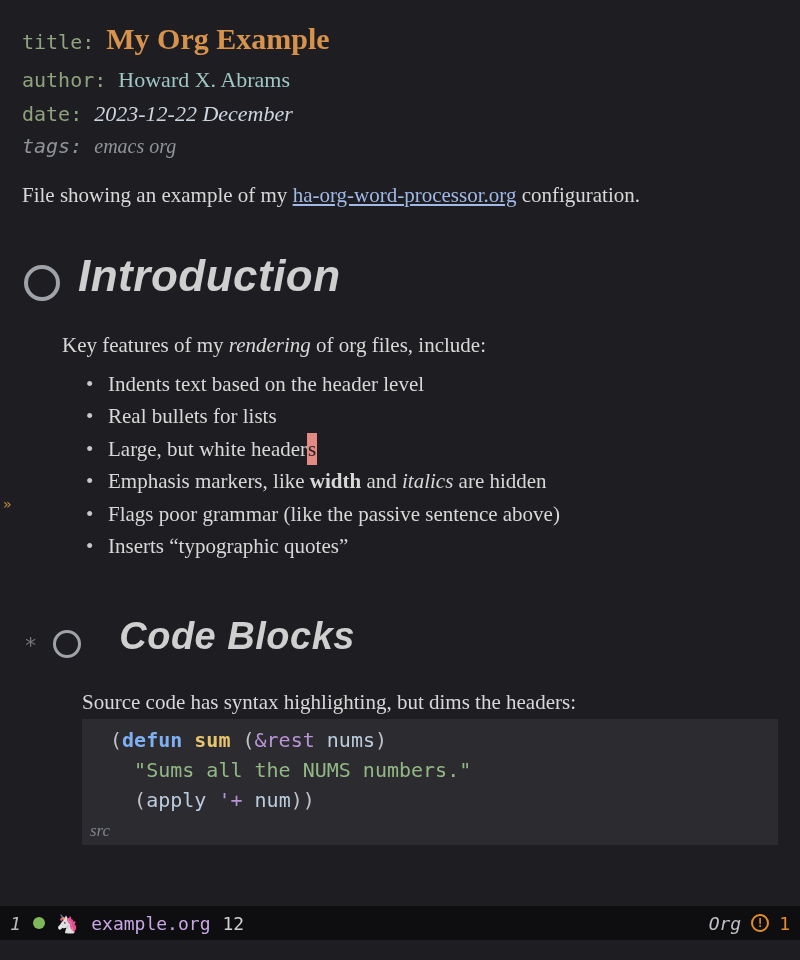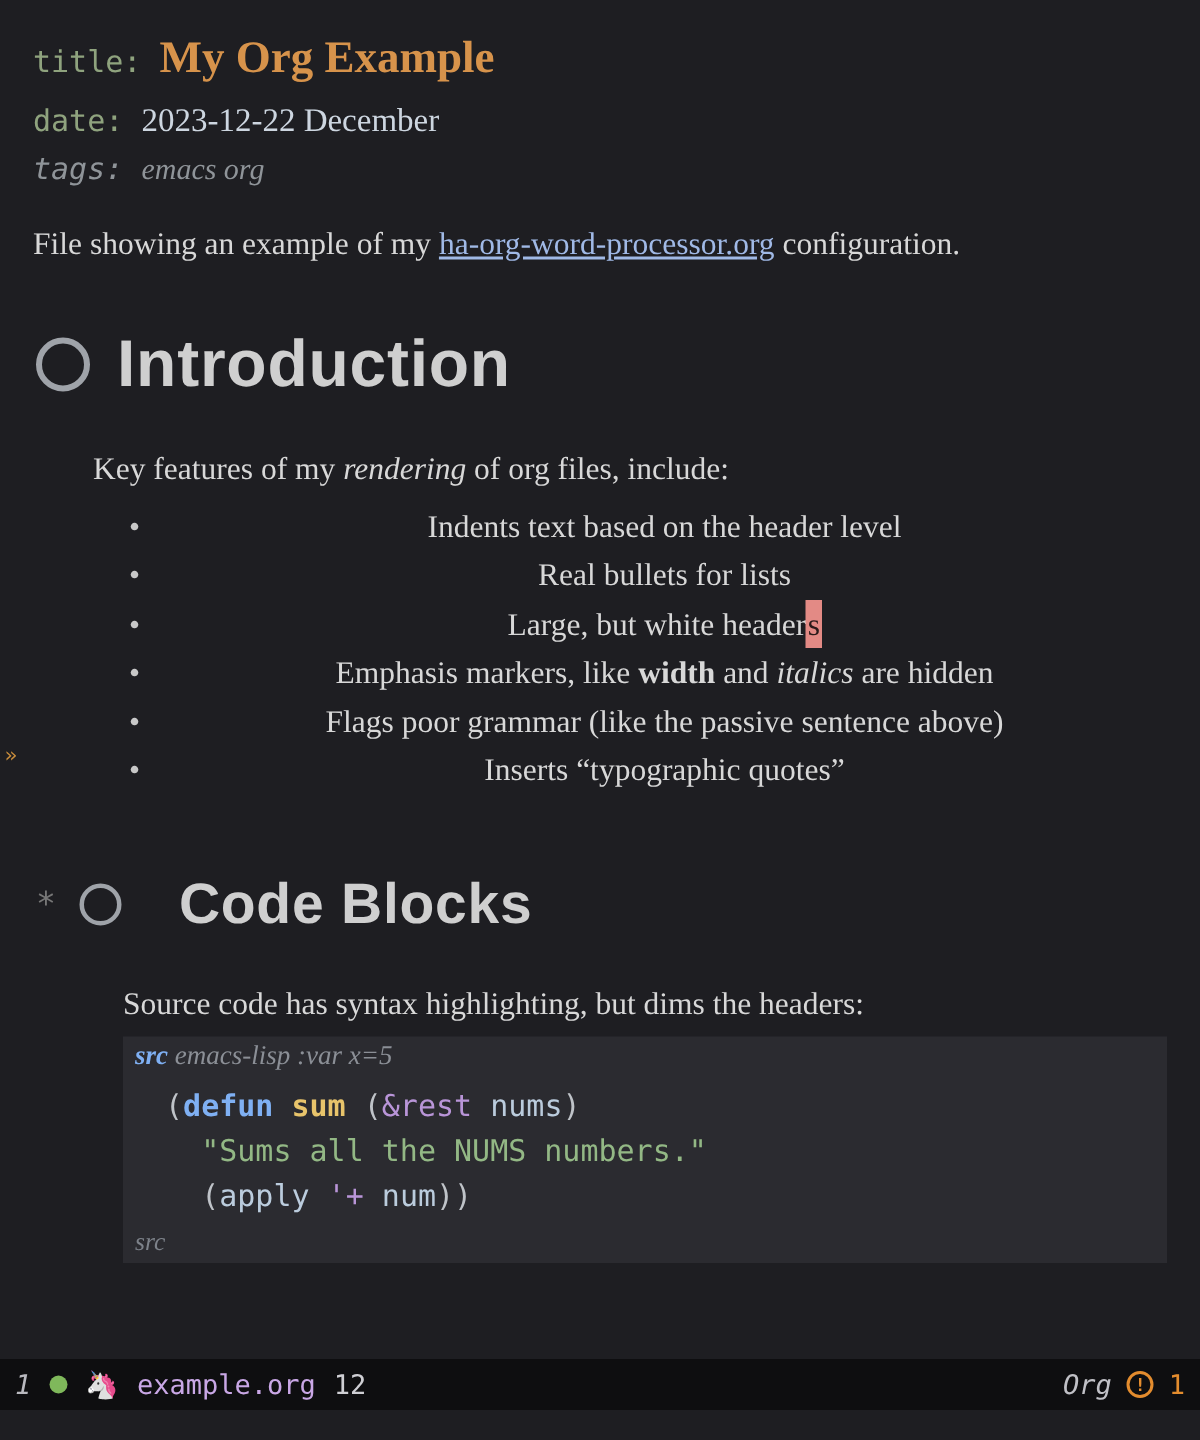--- a/index.html
+++ b/index.html
@@ -42,45 +42,45 @@
   .buffer{
     padding:16px 22px 0 22px;
     height:848px;
     overflow:hidden;
     position:relative;
   }
   .meta-line{line-height:1.55;font-family:"Menlo","Consolas",monospace;font-size:20px;}
   .meta-key{color:var(--key);}
   .meta-title{color:var(--title);font-family:Georgia,serif;font-size:30px;font-weight:700;}
   .meta-author{color:var(--author);font-family:Georgia,serif;font-size:22px;}
-  .meta-date{color:var(--date);font-family:Georgia,serif;font-size:22px;}
+  .meta-date{color:var(--date);font-family:Georgia,serif;font-size:22px;font-style:italic;}
   .meta-tags-key{color:var(--muted);font-style:italic;}
   .meta-tags{color:var(--muted);font-style:italic;font-family:Georgia,serif;}
   .spacer-sm{height:18px;}
   .para{line-height:1.5;font-size:21px;}
   .link{color:var(--link);text-decoration:underline;}
-  .h1-row{display:flex;align-items:center;gap:18px;margin:40px 0 28px 2px;}
+  .h1-row{display:flex;align-items:flex-end;gap:18px;margin:40px 0 28px 2px;font-style:italic;}
   .bullet-ring{
     width:36px;height:36px;border:4px solid #9fa3a9;border-radius:50%;
     display:inline-block;flex:0 0 auto;
   }
   .bullet-ring.small{width:28px;height:28px;border-width:3px;}
   .star{color:#777;font-family:monospace;font-size:22px;margin-right:4px;}
   .h1{
     font-family:Verdana,Geneva,sans-serif;
     font-weight:800;font-size:44px;color:var(--h1);letter-spacing:0.5px;
   }
   .h1.sub{font-size:38px;margin-left:26px;}
   .body-indent{margin-left:40px;}
   .body-indent2{margin-left:60px;}
   .lead-line{font-size:21px;line-height:1.55;}
   ul.feature{list-style:none;margin:6px 0 0 24px;padding:0;}
   ul.feature li{
     font-size:21px;line-height:1.55;
-    position:relative;padding-left:22px;text-align:center;
+    position:relative;padding-left:22px;
   }
   ul.feature li::before{
     content:"•";position:absolute;left:0;color:#c8c8c8;
   }
   .em{font-style:italic;}
   .verbatim{font-family:"Menlo",monospace;color:var(--verbatim);font-size:19px;}
   .codetxt{font-family:"Menlo",monospace;color:var(--code);font-size:19px;}
   .bold{font-weight:700;}
   .cursor{
     background:var(--cursor-bg);color:#2a1a1a;
@@ -142,20 +142,25 @@
 </style>
 </head>
 <body>
 
 <div class="buffer">
 
   <div class="meta-line">
     <span class="meta-key">title:</span>
     <span> </span>
     <span class="meta-title">My Org Example</span>
+  </div>
+  <div class="meta-line">
+    <span class="meta-key">author:</span>
+    <span> </span>
+    <span class="meta-author">Howard X. Abrams</span>
   </div>
   <div class="meta-line">
     <span class="meta-key">date:</span>
     <span>  </span>
     <span class="meta-date">2023-12-22 December</span>
   </div>
   <div class="meta-line">
     <span class="meta-tags-key">tags:</span>
     <span>  </span>
     <span class="meta-tags">emacs org</span>
@@ -194,23 +199,20 @@
 
   <div class="h1-row" style="margin-top:52px;gap:12px;">
     <span class="star">*</span>
     <span class="bullet-ring small"></span>
     <span class="h1 sub">Code Blocks</span>
   </div>
 
   <div class="body-indent2">
     <div class="lead-line">Source code has syntax highlighting, but dims the headers:</div>
 
-    <div class="src-header">
-      <span class="kw">src</span><span> emacs-lisp :var x=5</span>
-    </div>
     <div class="src-block"><span class="pn">(</span><span class="kw">defun</span><span> </span><span class="fn">sum</span><span> </span><span class="pn">(</span><span class="sp">&amp;rest</span><span> </span><span class="id">nums</span><span class="pn">)</span>
 <span>  </span><span class="str">"Sums all the NUMS numbers."</span>
 <span>  </span><span class="pn">(</span><span class="id">apply</span><span> </span><span class="sp">'+</span><span> </span><span class="id">num</span><span class="pn">))</span></div>
     <div class="src-footer">src</div>
   </div>
 
 </div>
 
 <div class="modeline">
   <div class="ml-left">

